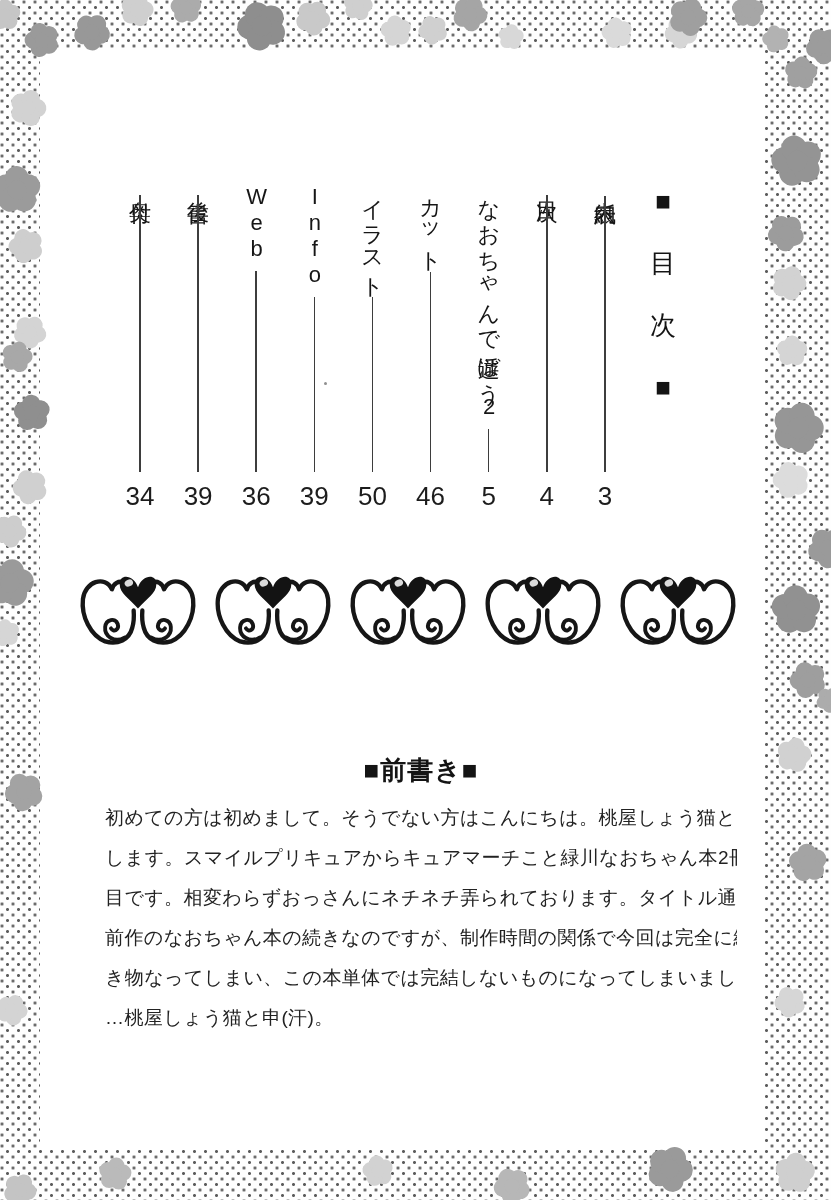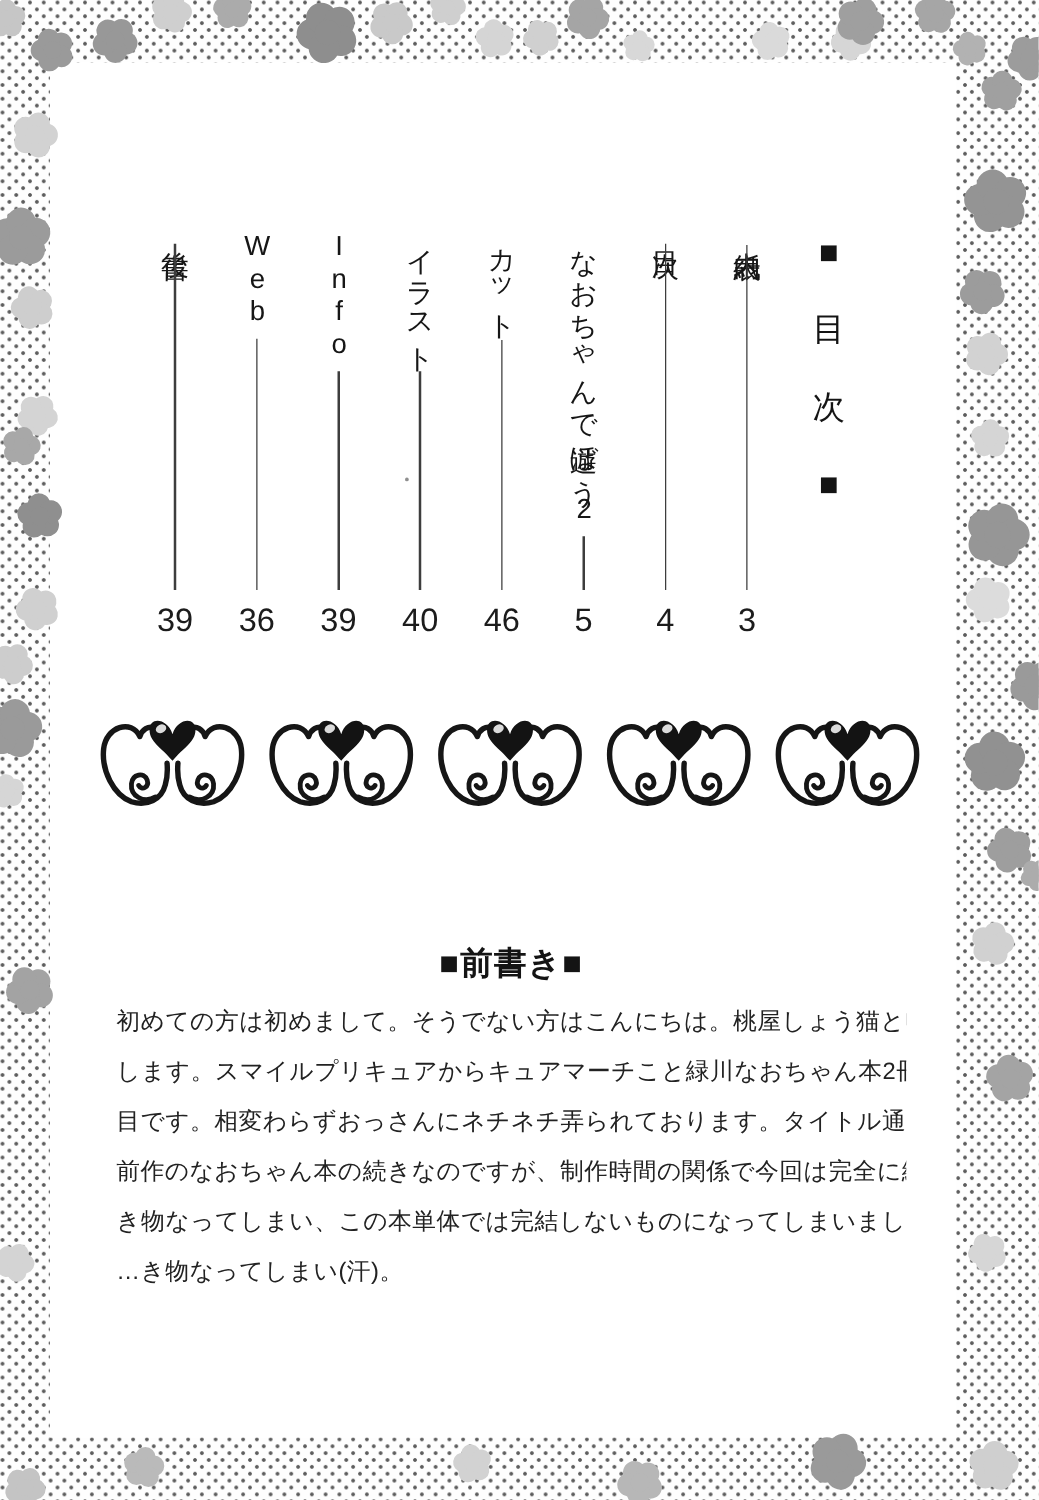--- a/index.html
+++ b/index.html
@@ -36,21 +36,21 @@
   .ornaments{
     position:absolute;left:35px;top:518px;width:666px;
     display:flex;justify-content:space-between;
   }
   .winged-heart{width:126px;height:85px;display:block;}
   .wing-outline{fill:#ffffff;stroke:#161616;stroke-width:4.5;stroke-linecap:round;stroke-linejoin:round;}
   .wing-spiral{fill:none;stroke:#161616;stroke-width:4;stroke-linecap:round;}
   .heart{fill:#131313;}
   .heart-glint{fill:#ffffff;opacity:.85;}
   
-  .preface{position:absolute;left:53px;top:705px;width:632px;}
+  .preface{position:absolute;left:65px;top:705px;width:632px;}
   .preface-title{
     text-align:center;font-size:26px;font-weight:bold;line-height:30px;
     letter-spacing:1px;color:#141414;
   }
   .preface-body{margin-top:13px;font-size:19px;line-height:40px;color:#222;}
   .preface-line{
     text-align:justify;text-align-last:justify;letter-spacing:.4px;
     white-space:nowrap;overflow:hidden;
   }
   .preface-line.last{text-align:left;text-align-last:left;}
@@ -105,41 +105,46 @@
 
   <div class="toc-entry">
     <div class="toc-label">カット</div>
     <div class="toc-line"></div>
     <div class="toc-page">46</div>
   </div>
 
   <div class="toc-entry">
     <div class="toc-label">イラスト</div>
     <div class="toc-line"></div>
-    <div class="toc-page">40</div>
+    <div class="toc-page">50</div>
   </div>
 
   <div class="toc-entry">
     <div class="toc-label">Info</div>
     <div class="toc-line"></div>
     <div class="toc-page">39</div>
   </div>
 
   <div class="toc-entry">
     <div class="toc-label">Web</div>
     <div class="toc-line"></div>
     <div class="toc-page">36</div>
   </div>
 
   <div class="toc-entry">
     <div class="toc-label">後書</div>
     <div class="toc-line"></div>
     <div class="toc-page">39</div>
   </div>
 
+  <div class="toc-entry">
+    <div class="toc-label">奥付</div>
+    <div class="toc-line"></div>
+    <div class="toc-page">34</div>
+  </div>
 </div>
 
     <div class="ornaments" id="ornament-row">
   <svg class="winged-heart" viewBox="0 0 130 88">
     <g>
       <path class="wing-outline" d="M60 30 C58 13 42 9 38 22 C31 7 10 14 8 32 C6 50 16 70 31 76 C44 80 56 74 59 62 C60.5 57 61 50 60.5 44"></path>
       <path class="wing-spiral" d="M51 72 C41 78 30 71 31 61 C31.8 53 41.5 51 44 58 C46 64 39.5 67 37 62.5"></path>
     </g>
     <g transform="translate(130,0) scale(-1,1)">
       <path class="wing-outline" d="M60 30 C58 13 42 9 38 22 C31 7 10 14 8 32 C6 50 16 70 31 76 C44 80 56 74 59 62 C60.5 57 61 50 60.5 44"></path>
@@ -203,21 +208,21 @@
 </div>
 
     <div class="preface">
       <div class="preface-title">■前書き■</div>
       <div class="preface-body" id="preface-body">
           <div class="preface-line">初めての方は初めまして。そうでない方はこんにちは。桃屋しょう猫と申</div>
           <div class="preface-line">します。スマイルプリキュアからキュアマーチこと緑川なおちゃん本2冊</div>
           <div class="preface-line">目です。相変わらずおっさんにネチネチ弄られております。タイトル通り</div>
           <div class="preface-line">前作のなおちゃん本の続きなのですが、制作時間の関係で今回は完全に続</div>
           <div class="preface-line">き物なってしまい、この本単体では完結しないものになってしまいました</div>
-          <div class="preface-line last">…き物なってしまい(汗)。</div>
+          <div class="preface-line last">…桃屋しょう猫と申(汗)。</div>
         </div>
     </div>
 
     <div class="speck"></div>
   </div>
 
   <div id="flower-layer">
       <svg viewBox="-24 -24 48 48" class="flower" style="left: -12px; top: -2px; width: 34px; height: 34px; transform: rotate(0deg); fill: rgb(198, 198, 198);">
         <use href="#flower-sym"></use>
       </svg>

